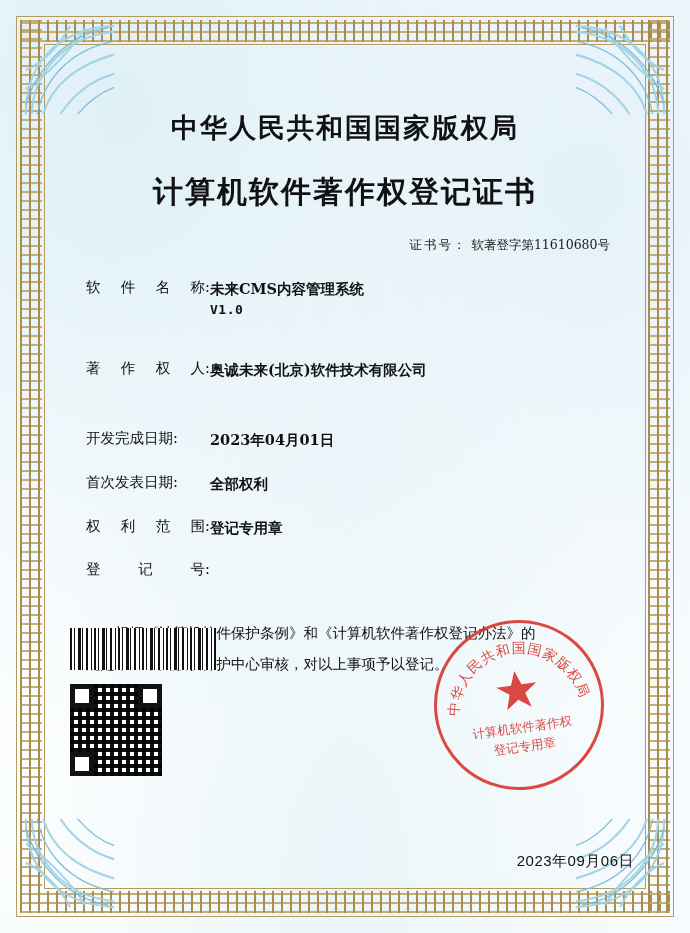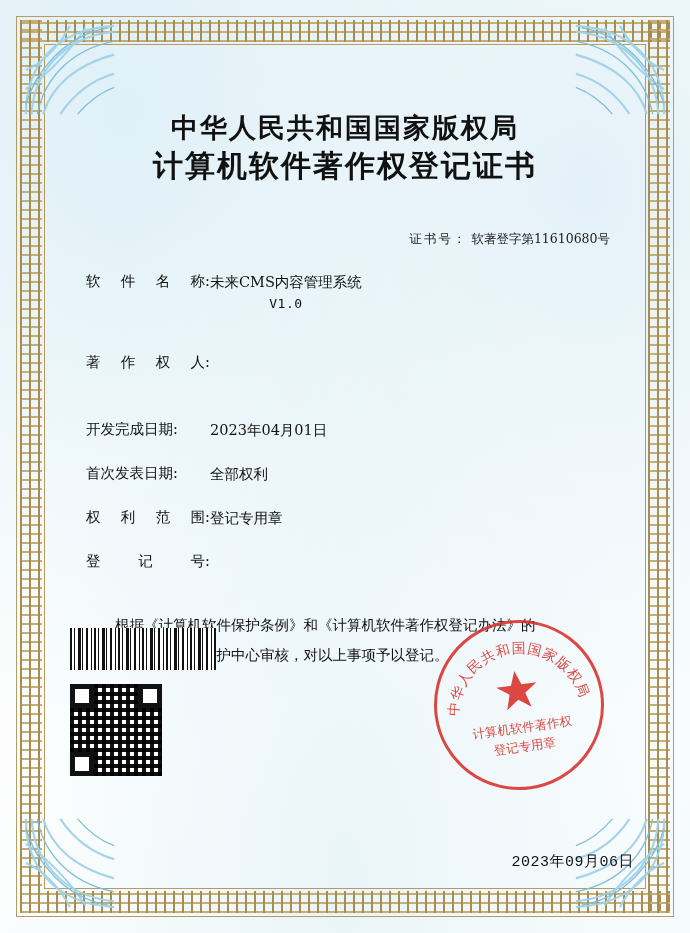--- a/index.html
+++ b/index.html
@@ -81,24 +81,25 @@
     color: #111;
     margin-top: 52px;
     font-family: "DejaVu Serif", serif;
   }
   .title-sub {
     text-align: center;
     font-size: 30px;
     font-weight: bold;
     letter-spacing: 2px;
     color: #111;
+    margin-top: 26px;
     font-family: "DejaVu Serif", serif;
   }
   .cert-no {
-    margin-top: 44px;
+    margin-top: 24px;
     text-align: right;
     padding-right: 22px;
     font-size: 12.5px;
     color: #1a1a1a;
     font-family: "DejaVu Serif", serif;
   }
   .cert-no .lbl { letter-spacing: 2px; }
 
   .fields {
     margin-top: 24px;
@@ -120,27 +121,27 @@
   .field-label.spread {
     display: flex;
     justify-content: space-between;
   }
   .field-label.spread .c { display: inline-block; }
   .field-value {
     font-size: 14.5px;
     color: #111;
     font-family: "DejaVu Serif", serif;
     line-height: 1.5;
+    font-weight: bold;
   }
   .field-value .ver {
     display: block;
     font-family: "DejaVu Sans Mono", monospace;
     font-size: 13px;
     letter-spacing: 0.5px;
-    text-align: center;
   }
   .gap-lg { height: 26px; }
   .gap-md { height: 18px; }
   .row-tall { margin-bottom: 22px; }
 
   .paragraph {
     margin-top: 40px;
     padding: 0 18px 0 28px;
     font-size: 14.5px;
     line-height: 2.1;
@@ -233,21 +234,21 @@
     line-height: 1.5;
     color: #d8302a;
     font-family: "DejaVu Serif", serif;
   }
   .issue-date {
     position: absolute;
     right: 56px;
     bottom: 62px;
     font-size: 15px;
     color: #111;
-    font-family: Liberation Mono, monospace;
+    font-family: Liberation Sans, sans-serif;
     letter-spacing: 0.5px;
   }
 </style>
 </head>
 <body>
 
 <div class="certificate">
 
   <div class="border-outer"></div>
   <div class="meander meander-top"></div>
@@ -352,20 +353,21 @@
 
       <div class="gap-md"></div>
 
       <div class="field-row row-tall">
         <div class="field-label spread">
           <span class="c">著</span>
           <span class="c">作</span>
           <span class="c">权</span>
           <span class="c">人:</span>
         </div>
+        <div class="field-value">奥诚未来(北京)软件技术有限公司</div>
       </div>
 
       <div class="gap-lg"></div>
 
 
       <div class="field-row row-tall">
         <div class="field-label">开发完成日期:</div>
         <div class="field-value">2023年04月01日</div>
       </div>
 

